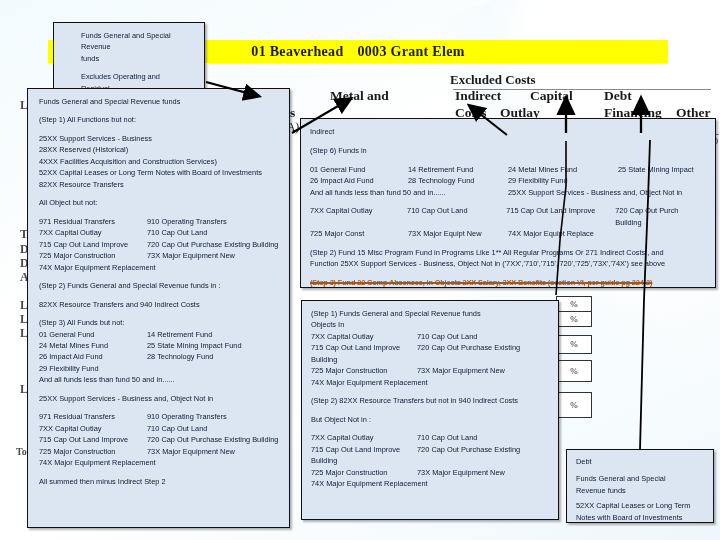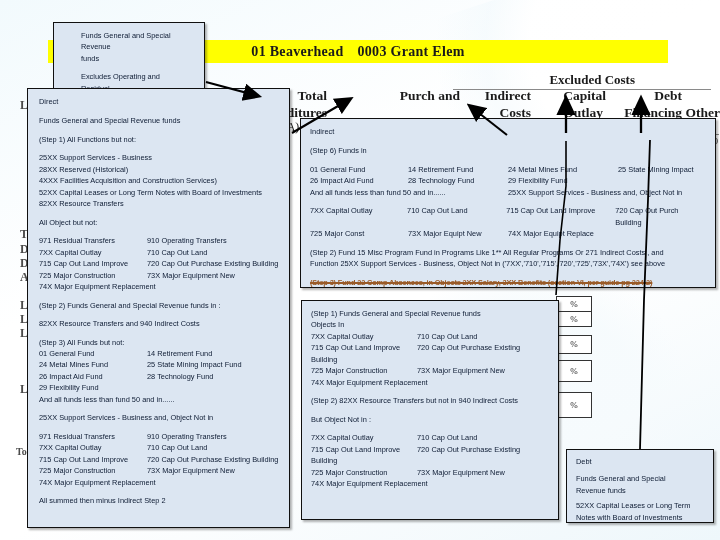--- a/index.html
+++ b/index.html
@@ -39,21 +39,21 @@
     letter-spacing:.3px;
   }
   #bandtitle .gap{display:inline-block;width:14px;}
 
   
   .rep{
     position:absolute;
     font-family:"Liberation Serif", serif;
     color:#1b1b1b;
   }
-  .hdr{font-weight:bold;font-size:13.5px;text-align:right;}
+  .hdr{font-weight:bold;font-size:13.5px;text-align:left;}
   .sub{font-size:12px;text-align:center;}
   .num{font-size:8px;text-align:right;font-family:"Liberation Serif",serif;color:#2a2a2a;}
   .rule{position:absolute;height:1px;background:#8a8a8a;}
   .lftr{position:absolute;font-family:"Liberation Serif",serif;font-weight:bold;font-size:12px;color:#4a4a4a;}
   .pctcell{
     position:absolute;border:1px solid #333;background:#fff;
     font-family:"Liberation Serif",serif;font-size:9px;
     text-align:center;color:#222;
   }
 
@@ -90,31 +90,31 @@
   <div id="yellowband"></div>
   <div id="bandtitle"><span>01 Beaverhead</span><span class="gap"></span><span>0003 Grant Elem</span></div>
 
   <div class="rep hdr" style="left:450px;top:72px;width:185px;font-size:13px;">Excluded Costs</div>
   <div class="rule" style="left:453px;top:89px;width:258px;"></div>
 
   <div class="rep hdr" style="left:255px;top:88px;width:72px;">Total</div>
   <div class="rep hdr" style="left:255px;top:105px;width:72px;">ditures</div>
   <div class="rep sub" style="left:255px;top:120px;width:72px;">(A)</div>
 
-  <div class="rep hdr" style="left:330px;top:88px;width:130px;">Purch and</div>
+  <div class="rep hdr" style="left:330px;top:88px;width:130px;">Metal and</div>
   <div class="rep sub" style="left:330px;top:120px;width:130px;">(B)</div>
   <div class="rule" style="left:333px;top:134px;width:124px;"></div>
 
   <div class="rep hdr" style="left:455px;top:88px;width:76px;">Indirect</div>
   <div class="rep hdr" style="left:455px;top:105px;width:76px;">Costs</div>
   <div class="rep sub" style="left:455px;top:120px;width:76px;">(C)</div>
   <div class="rule" style="left:460px;top:134px;width:66px;"></div>
 
   <div class="rep hdr" style="left:530px;top:88px;width:76px;">Capital</div>
-  <div class="rep hdr" style="left:527px;top:105px;width:76px;">Outlay</div>
+  <div class="rep hdr" style="left:500px;top:105px;width:76px;">Outlay</div>
   <div class="rep sub" style="left:530px;top:120px;width:76px;">(D)</div>
   <div class="rule" style="left:533px;top:134px;width:68px;"></div>
 
   <div class="rep hdr" style="left:604px;top:88px;width:78px;">Debt</div>
   <div class="rep hdr" style="left:604px;top:105px;width:78px;">Financing</div>
   <div class="rep sub" style="left:604px;top:120px;width:78px;">(L)</div>
   <div class="rule" style="left:607px;top:134px;width:70px;"></div>
 
   <div class="rep hdr" style="left:676px;top:105px;width:44px;">Other</div>
   <div class="rep sub" style="left:676px;top:120px;width:44px;">(F)</div>
@@ -148,21 +148,20 @@
 
   <div class="callout" id="co-funds" style="left:53px;top:22px;width:152px;height:68px;padding:7px 27px;">
     <p>Funds General and Special Revenue</p>
     <p>funds</p>
     <div class="sp"></div>
     <p>Excludes Operating and Residual</p>
     <p>Equity Transfers</p>
   </div>
 
   <div class="callout" id="co-direct" style="left:27px;top:88px;width:263px;height:440px;padding:7px 9px 6px 11px;">
-    <p class="ttl">Direct</p>
     <p>Funds General and Special Revenue funds</p>
     <div class="sp"></div>
     <p>(Step 1) All Functions but not:</p>
     <div class="sp"></div>
     <p>25XX Support Services - Business</p>
     <p>28XX Reserved (Historical)</p>
     <p>4XXX Facilities Acquisition and Construction Services)</p>
     <p>52XX Capital Leases or Long Term Notes with Board of Investments</p>
     <p>82XX Resource Transfers</p>
     <div class="sp"></div>

